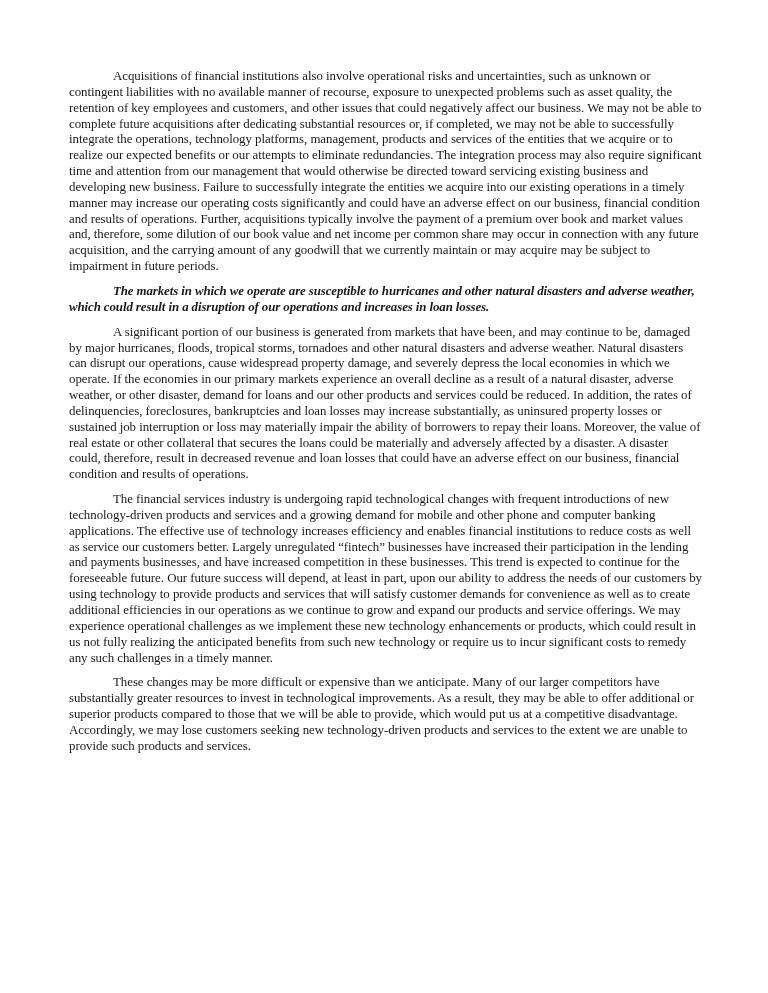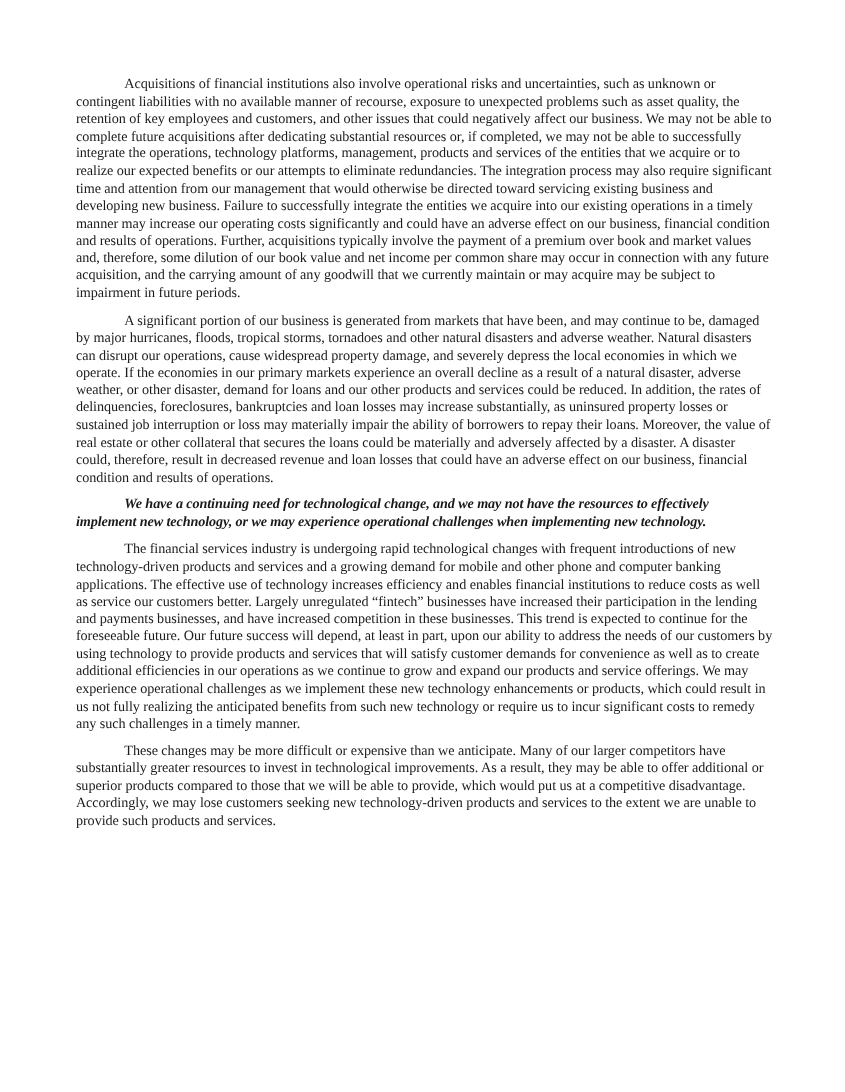--- a/index.html
+++ b/index.html
@@ -46,19 +46,19 @@
       text-align: center;
       font-size: 12.9px;
       line-height: 15px;
     }
   </style>
 </head>
 <body>
 
 <div class="page">
   <p class="para">Acquisitions of financial institutions also involve operational risks and uncertainties, such as unknown or contingent liabilities with no available manner of recourse, exposure to unexpected problems such as asset quality, the retention of key employees and customers, and other issues that could negatively affect our business. We may not be able to complete future acquisitions after dedicating substantial resources or, if completed, we may not be able to successfully integrate the operations, technology platforms, management, products and services of the entities that we acquire or to realize our expected benefits or our attempts to eliminate redundancies. The integration process may also require significant time and attention from our management that would otherwise be directed toward servicing existing business and developing new business. Failure to successfully integrate the entities we acquire into our existing operations in a timely manner may increase our operating costs significantly and could have an adverse effect on our business, financial condition and results of operations. Further, acquisitions typically involve the payment of a premium over book and market values and, therefore, some dilution of our book value and net income per common share may occur in connection with any future acquisition, and the carrying amount of any goodwill that we currently maintain or may acquire may be subject to impairment in future periods.</p>
+  <p class="heading">The markets in which we operate are susceptible to hurricanes and other natural disasters and adverse weather, which could result in a disruption of our operations and increases in loan losses.</p>
   <p class="para">A significant portion of our business is generated from markets that have been, and may continue to be, damaged by major hurricanes, floods, tropical storms, tornadoes and other natural disasters and adverse weather. Natural disasters can disrupt our operations, cause widespread property damage, and severely depress the local economies in which we operate. If the economies in our primary markets experience an overall decline as a result of a natural disaster, adverse weather, or other disaster, demand for loans and our other products and services could be reduced. In addition, the rates of delinquencies, foreclosures, bankruptcies and loan losses may increase substantially, as uninsured property losses or sustained job interruption or loss may materially impair the ability of borrowers to repay their loans. Moreover, the value of real estate or other collateral that secures the loans could be materially and adversely affected by a disaster. A disaster could, therefore, result in decreased revenue and loan losses that could have an adverse effect on our business, financial condition and results of operations.</p>
-  <p class="heading">We have a continuing need for technological change, and we may not have the resources to effectively implement new technology, or we may experience operational challenges when implementing new technology.</p>
   <p class="para">The financial services industry is undergoing rapid technological changes with frequent introductions of new technology-driven products and services and a growing demand for mobile and other phone and computer banking applications. The effective use of technology increases efficiency and enables financial institutions to reduce costs as well as service our customers better. Largely unregulated “fintech” businesses have increased their participation in the lending and payments businesses, and have increased competition in these businesses. This trend is expected to continue for the foreseeable future. Our future success will depend, at least in part, upon our ability to address the needs of our customers by using technology to provide products and services that will satisfy customer demands for convenience as well as to create additional efficiencies in our operations as we continue to grow and expand our products and service offerings. We may experience operational challenges as we implement these new technology enhancements or products, which could result in us not fully realizing the anticipated benefits from such new technology or require us to incur significant costs to remedy any such challenges in a timely manner.</p>
   <p class="para">These changes may be more difficult or expensive than we anticipate. Many of our larger competitors have substantially greater resources to invest in technological improvements. As a result, they may be able to offer additional or superior products compared to those that we will be able to provide, which would put us at a competitive disadvantage. Accordingly, we may lose customers seeking new technology-driven products and services to the extent we are unable to provide such products and services.</p>
 </div>
 
 <div class="page-number">28</div>
 
 </body></html>

